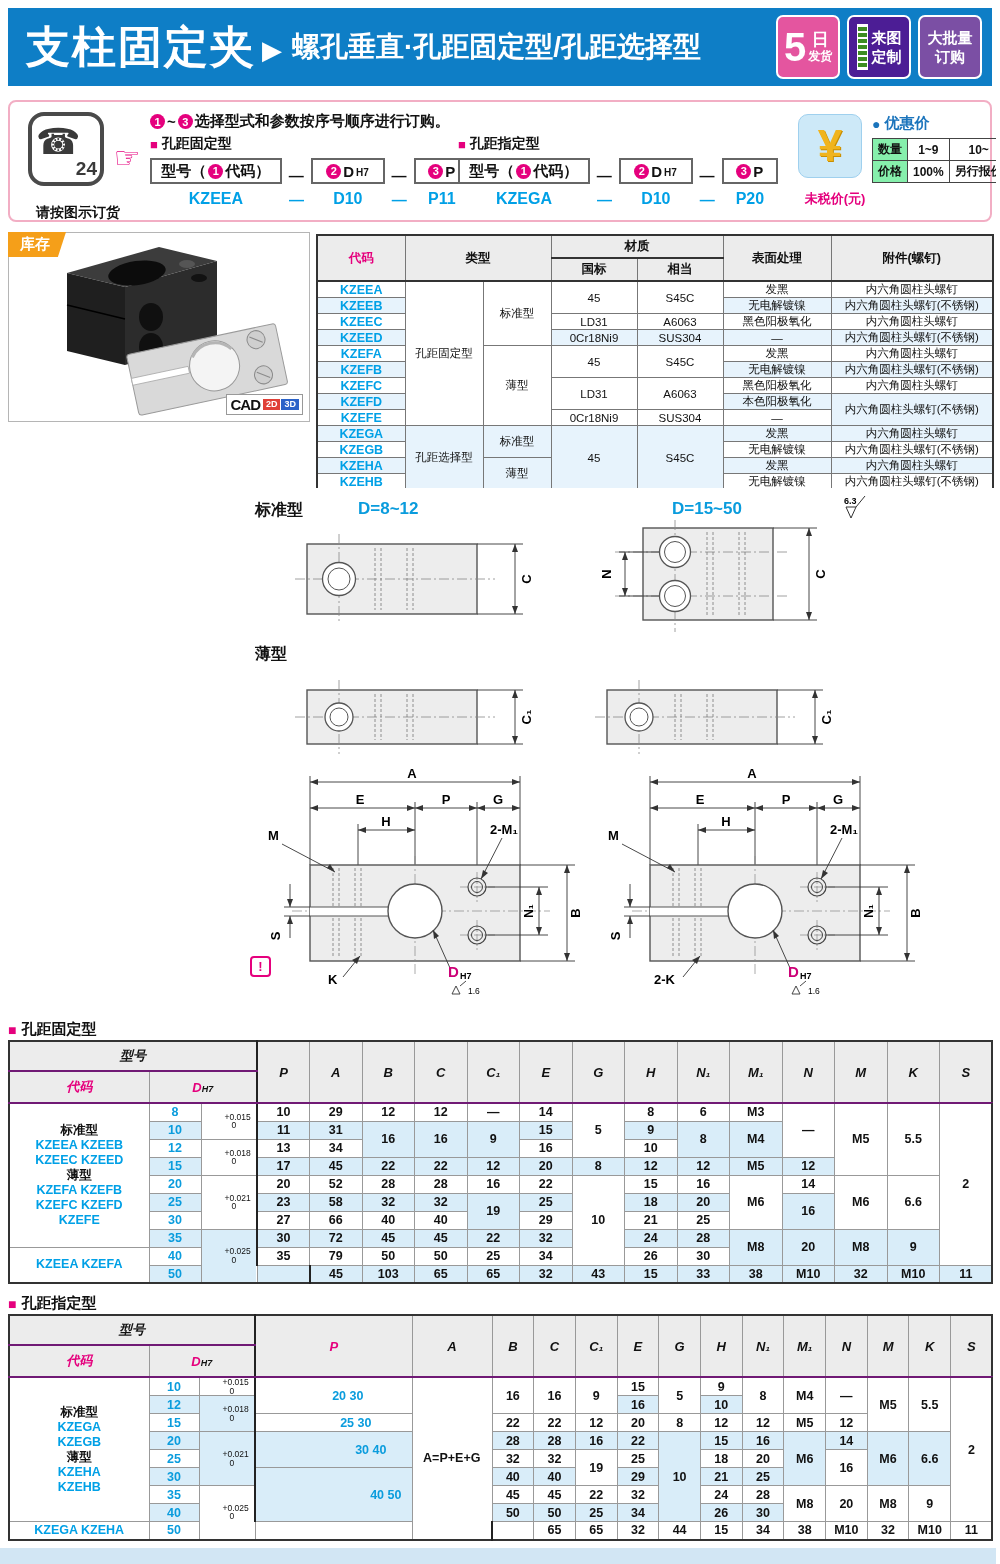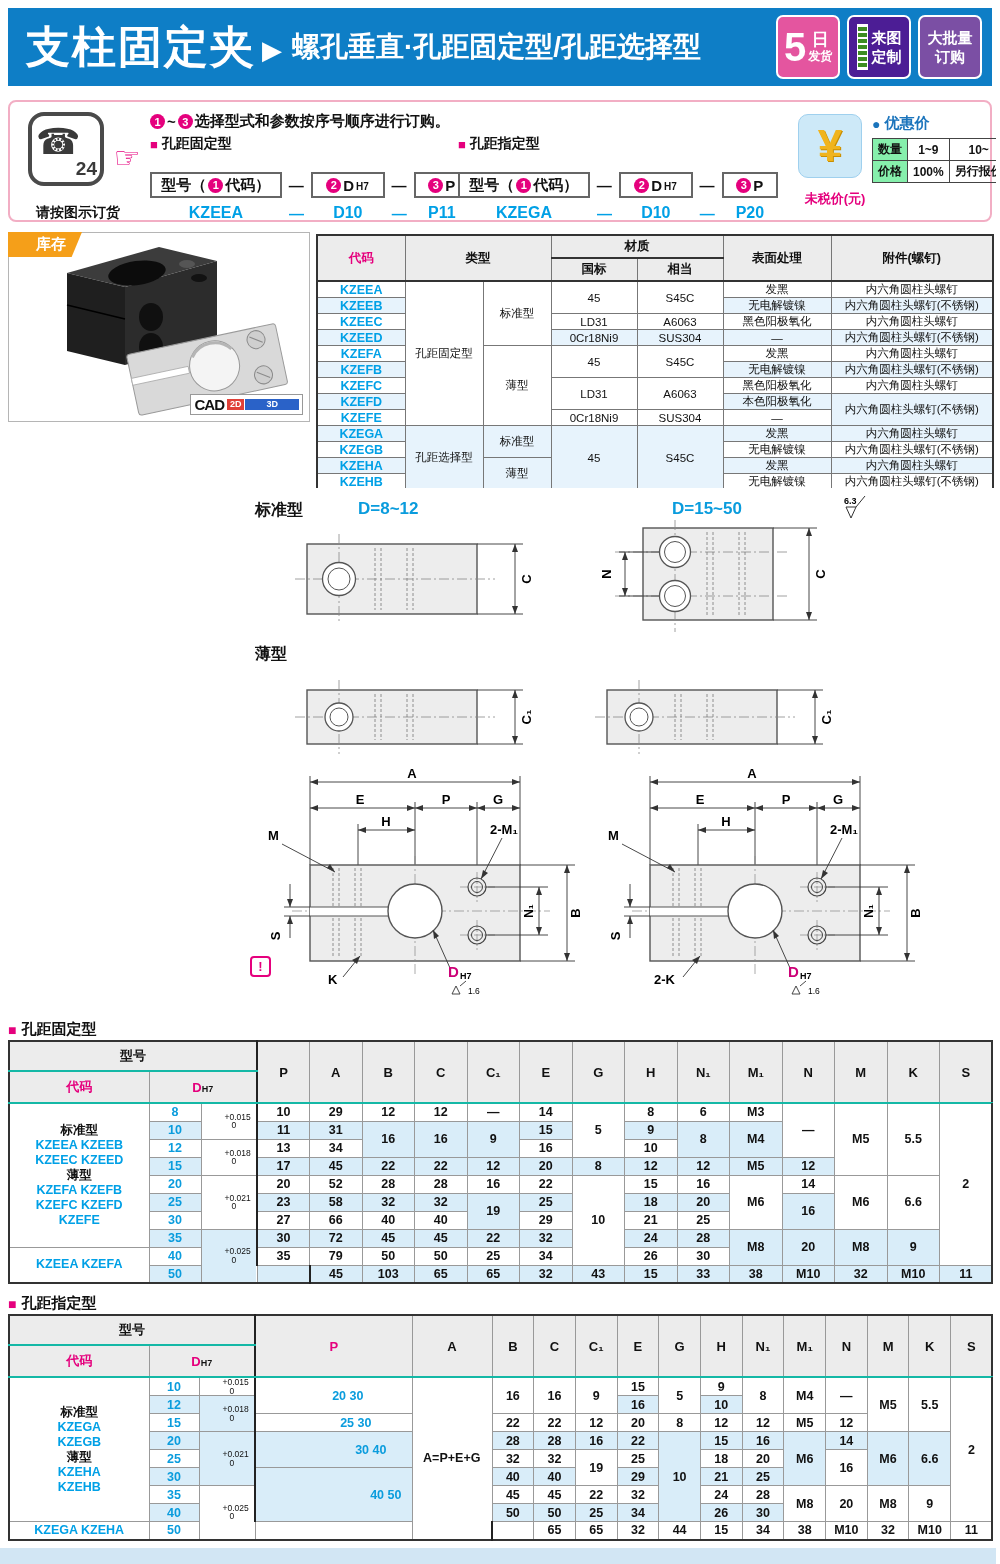--- a/index.html
+++ b/index.html
@@ -38,21 +38,21 @@
   .phone-note{position:absolute;left:4px;top:88px;font-size:14px;font-weight:bold;white-space:nowrap;}
   .hand{position:absolute;left:104px;top:38px;color:#e5007d;font-size:30px;font-weight:bold;}
   .o-instr{position:absolute;left:140px;top:10px;font-size:15px;font-weight:bold;display:flex;align-items:center;gap:2px;}
   .cn{display:inline-flex;width:15px;height:15px;border-radius:50%;background:#e5007d;color:#fff;
       font-size:11px;font-weight:bold;align-items:center;justify-content:center;flex:0 0 auto;}
   .oblock{position:absolute;top:33px;}
   .oblock.fx{left:140px;width:320px;}
   .oblock.sp{left:448px;width:320px;}
   .osec{display:flex;align-items:center;font-size:14px;font-weight:bold;gap:4px;}
   .sqb{color:#e5007d;font-size:13px;}
-  .oline{display:flex;align-items:center;margin-top:19px;}
+  .oline{display:flex;align-items:flex-end;margin-top:5px;}
   .obox{border:2px solid #666;height:26px;display:flex;align-items:center;justify-content:center;
         font-weight:bold;font-size:15px;background:#fff;box-sizing:border-box;gap:2px;}
   .w150{width:150px;} .w84{width:84px;} .w64{width:64px;}
   .odash{font-weight:bold;font-size:15px;margin:0 7px;}
   .sub{font-size:10px;align-self:flex-end;padding-bottom:4px;}
   .oex{display:flex;align-items:center;margin-top:6px;color:#00a0e6;font-size:16px;font-weight:bold;}
   .oex .exc{display:inline-block;text-align:center;}
   .oex .c1{width:150px;} .oex .c2{width:84px;} .oex .c3{width:64px;}
   .oex .odash{color:#00a0e6;}
   .ybox{position:absolute;left:788px;top:12px;width:62px;height:62px;background:#cde9f8;
@@ -61,27 +61,27 @@
   .untaxed{position:absolute;left:780px;top:88px;color:#e5007d;font-size:13px;font-weight:bold;width:90px;text-align:center;}
   .disc{position:absolute;left:862px;top:12px;color:#1b74bc;font-size:15px;font-weight:bold;display:flex;gap:4px;align-items:center;}
   .disc .dot{font-size:14px;}
   .ptab{position:absolute;left:862px;top:36px;border-collapse:collapse;font-size:12px;}
   .ptab td{border:1px solid #444;padding:2px 5px;font-weight:bold;white-space:nowrap;text-align:center;}
   .ptab td.lab{background:#86efac;}
 
   
   .stockbox{position:absolute;left:8px;top:232px;width:300px;height:188px;border:1px solid #b5b5b5;background:#fff;}
   .kicker{position:absolute;left:-1px;top:-1px;background:#f59f19;color:#fff;font-size:15px;font-weight:bold;
-          padding:3px 16px 3px 28px;clip-path:polygon(0 0,100% 0,86% 100%,0 100%);}
+          padding:3px 16px 3px 12px;clip-path:polygon(0 0,100% 0,86% 100%,0 100%);}
   .cadbadge{position:absolute;right:6px;bottom:6px;display:flex;align-items:center;border:1px solid #999;
             background:#fff;padding:1px 3px;gap:3px;}
   .cadtxt{font-size:15px;font-weight:bold;letter-spacing:-1px;}
   .cadcol{display:flex;flex-direction:row;gap:1px;}
   .cad2{background:#e04038;color:#fff;font-size:9px;font-weight:bold;padding:0 3px;line-height:11px;}
-  .cad3{background:#2a62c8;color:#fff;font-size:9px;font-weight:bold;padding:0 21px;line-height:11px;}
+  .cad3{background:#2a62c8;color:#fff;font-size:9px;font-weight:bold;padding:0 3px;line-height:11px;}
 
   
   .parts{position:absolute;left:316px;top:234px;border-collapse:collapse;table-layout:fixed;background:#fff;}
   .parts th,.parts td{border:1px solid #777;padding:0 2px;text-align:center;overflow:hidden;white-space:nowrap;}
   .parts th{background:#ececec;font-size:12.5px;font-weight:bold;height:21px;}
   .parts th.mag{color:#e5007d;}
   .parts td{font-size:11.5px;height:15px;background:transparent;}
   .parts tbody tr:nth-child(even){background:#e7f3fc;}
   .parts td.code{color:#00a0e6;font-weight:bold;font-size:12.5px;}
   .parts{border:2px solid #333;}
@@ -98,21 +98,21 @@
   svg text{font-family:"Liberation Sans","DejaVu Sans",sans-serif;}
 
   
   .ttitle{position:absolute;font-size:15px;font-weight:bold;display:flex;align-items:center;gap:5px;}
   .ttitle .sq{color:#e5007d;font-size:14px;}
   .dimt{position:absolute;border-collapse:collapse;table-layout:fixed;background:#fff;border:2px solid #333;}
   .dimt th,.dimt td{border:1px solid #999;padding:0;text-align:center;overflow:hidden;}
   .dimt th{background:#ececec;font-size:13px;font-weight:bold;}
   .dimt thead tr:nth-child(1) th{height:28px;}
   .dimt thead tr:nth-child(2) th{height:30px;}
-  .dimt thead th{border-bottom:2px solid #14b8a6;}
+  .dimt thead th{border-bottom:2px solid #701a75;font-style:italic;}
   .dimt tbody tr{height:18px;}
   .dimt tbody tr:nth-child(even){background:#d9edf9;}
   .dimt td{font-size:12.5px;font-weight:bold;background:transparent;white-space:nowrap;}
   .dimt td.dval{color:#0a9cdd;}
   .dimt td.tol{font-weight:normal;text-align:left;padding-left:3px;}
   .dimt td.tol div{font-size:8.5px;line-height:8.5px;margin-left:20px;}
   .dimt td.tol div.tb{padding-left:7px;}
   .dimt .thick{border-left:2px solid #222;}
   .dimt th.mag,.dimt .magD{color:#e5007d;}
   .dimt .hsub{font-size:9px;color:#111;}

